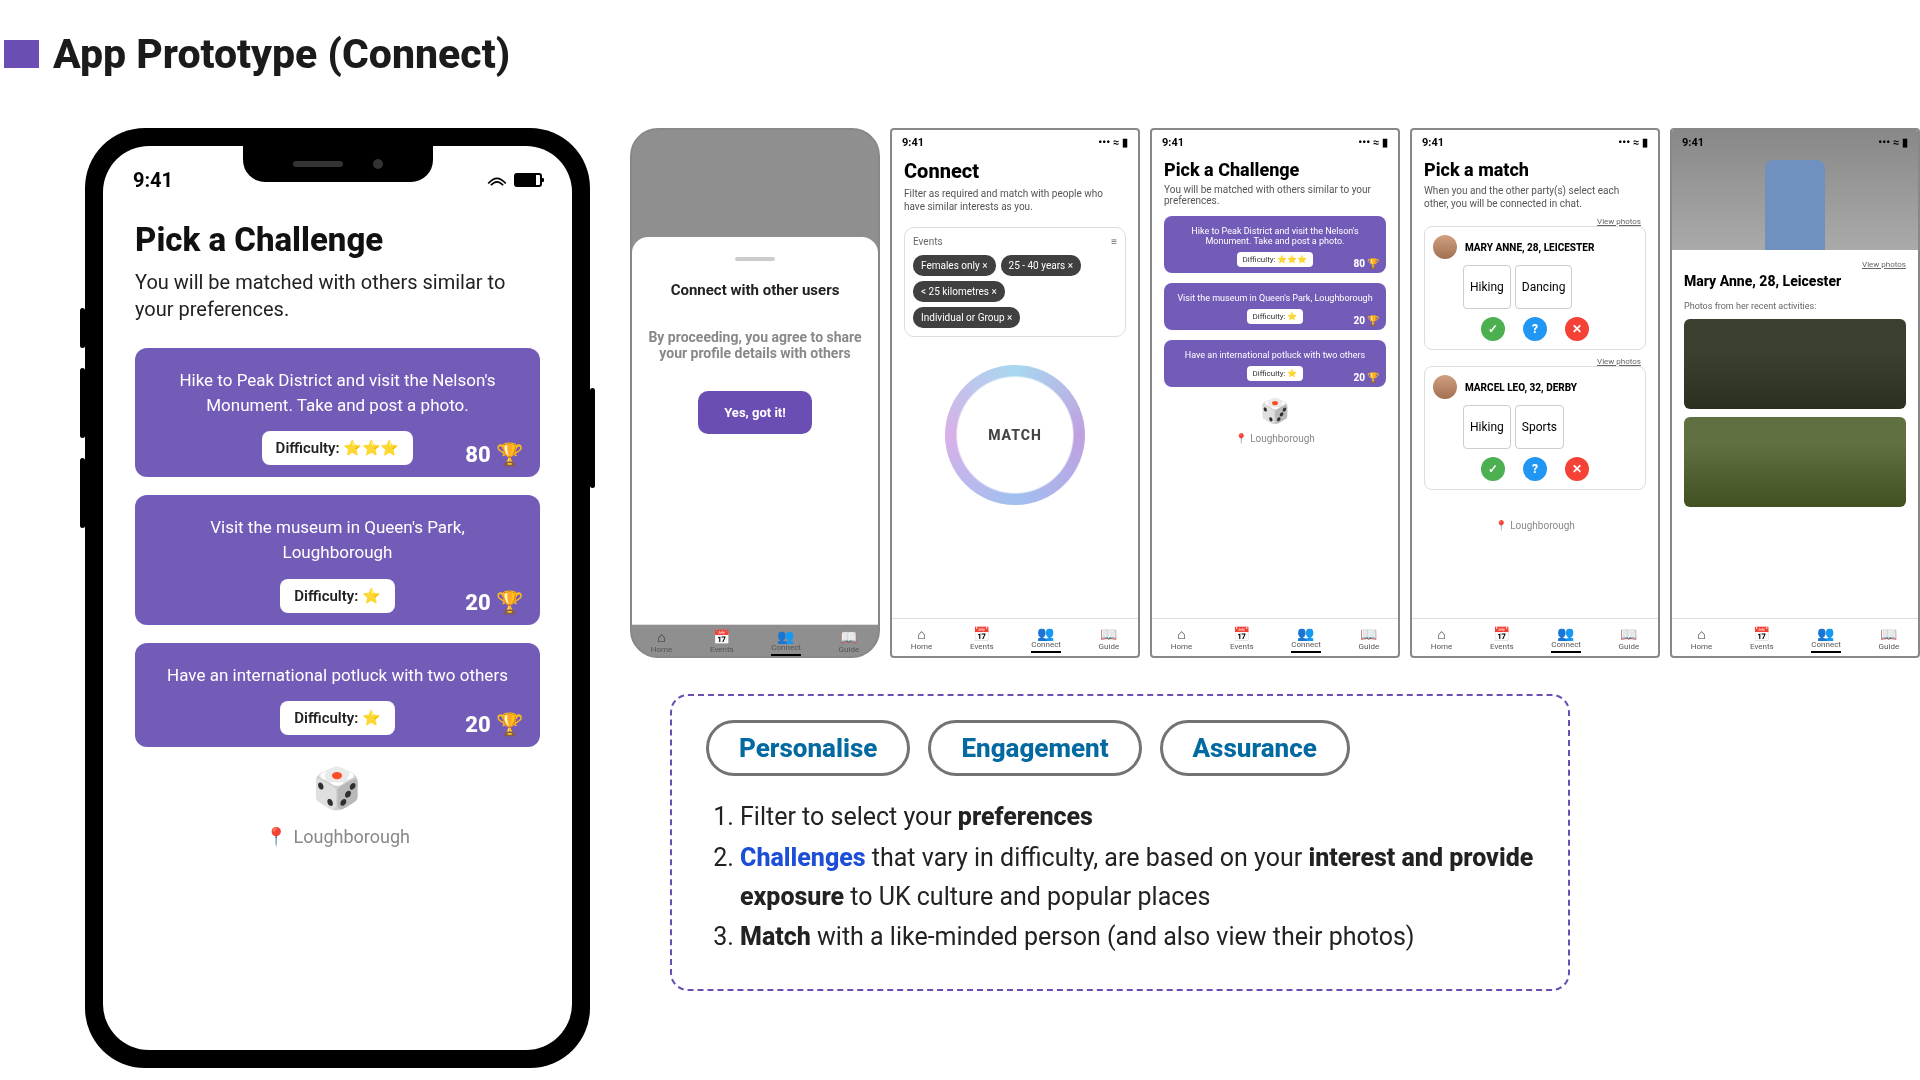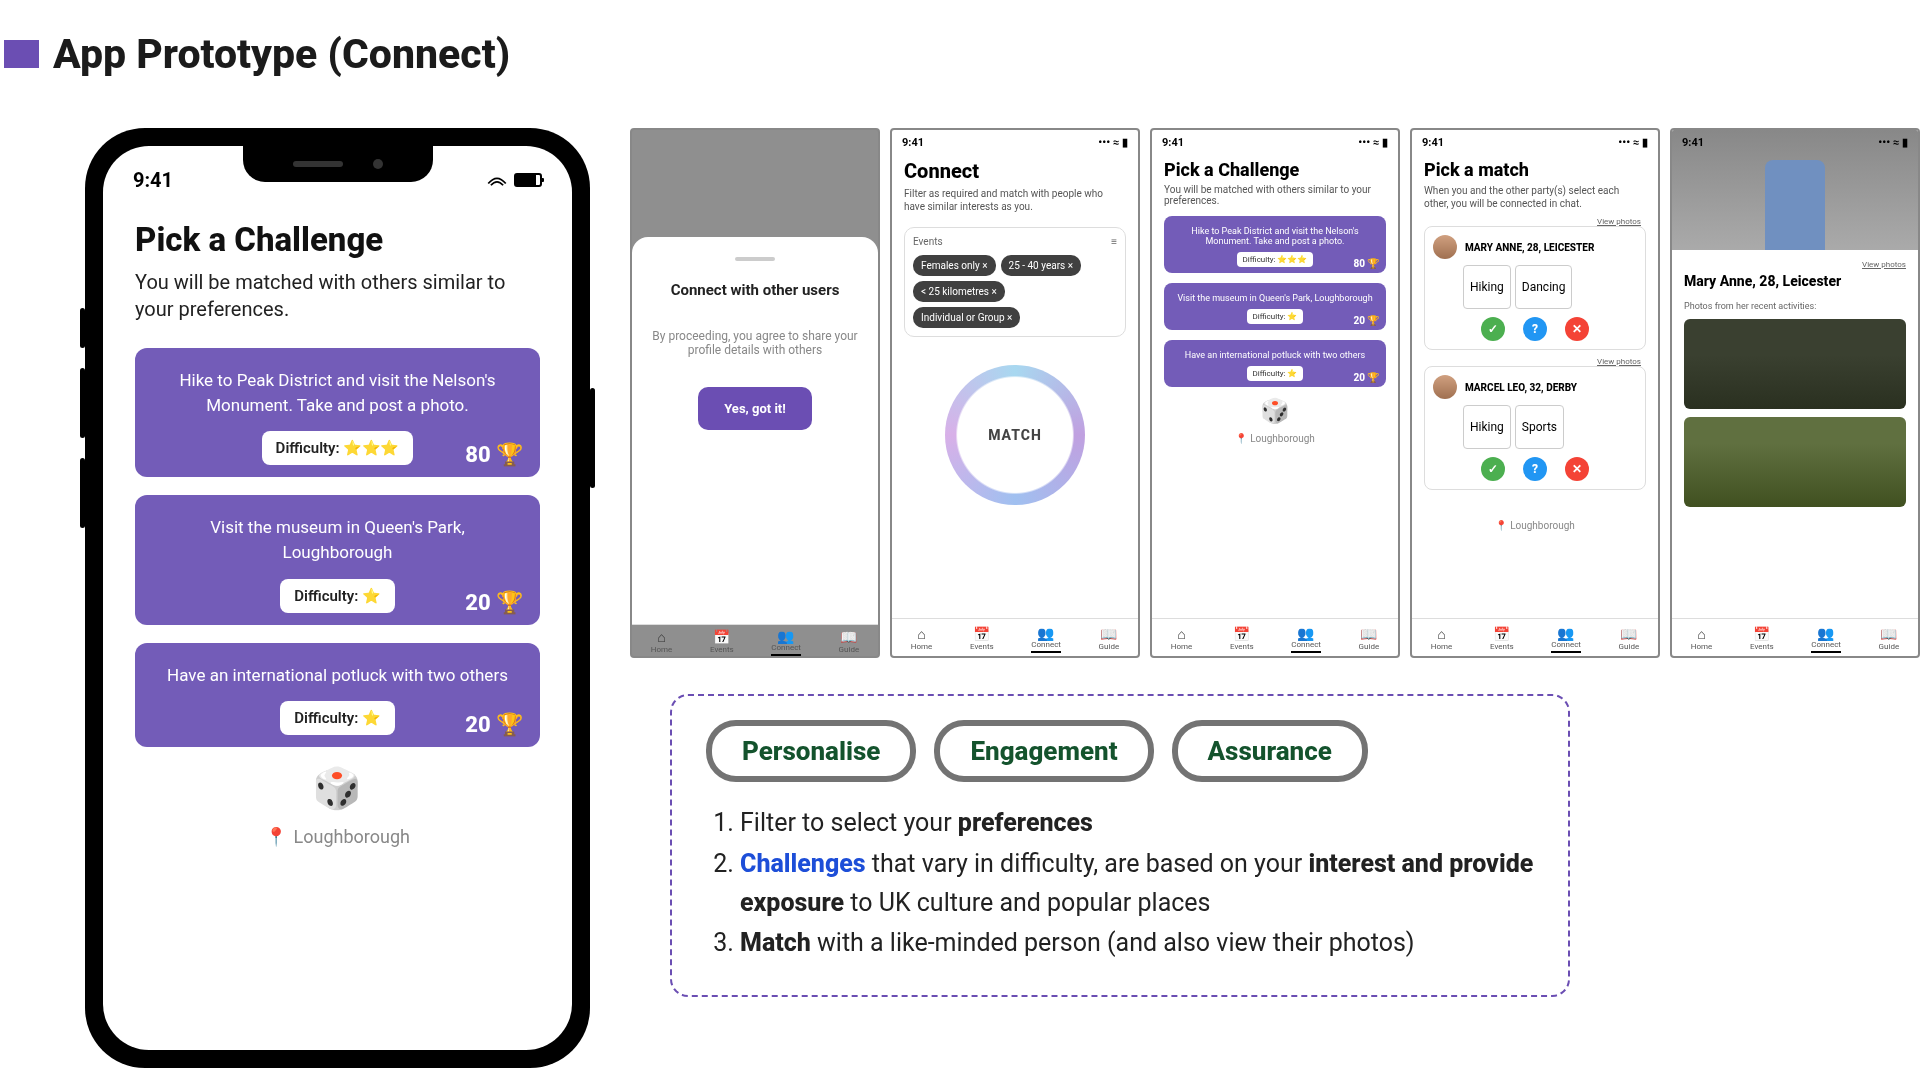--- a/index.html
+++ b/index.html
@@ -49,26 +49,26 @@
 .right { flex: 1; }
 .thumbs { display: flex; gap: 10px; margin-bottom: 36px; }
 .thumb { width: 250px; height: 530px; border: 2px solid #888; border-radius: 4px; background: #fff; overflow: hidden; display:flex; flex-direction:column; position:relative;}
 .thumb .mini-status{display:flex;justify-content:space-between;padding:6px 10px 2px;font-size:11px;font-weight:700;}
 .thumb .body{flex:1; padding: 8px 12px; overflow:hidden;}
 .thumb .tabbar{height:38px;border-top:1px solid #ddd;display:flex;justify-content:space-around;align-items:center;font-size:8px;color:#555;padding-top:4px;}
 .thumb .tabbar div{text-align:center;line-height:1.1;}
 .thumb .tabbar .ic{font-size:14px;display:block;color:#333;}
 
 
-.t1-bg{background:#8f8f8f;}
+.t1-bg{background:#8f8f8f;border-radius:28px;}
 .t1-top{height:150px;}
 .drawer{background:#fff;border-radius:16px 16px 0 0;padding:20px 16px;text-align:center;height:100%; margin-top:0;}
 .drawer .handle{width:40px;height:4px;background:#ccc;border-radius:2px;margin:0 auto 20px;}
 .drawer h4{font-size:15px;font-weight:700;color:#222;margin-bottom:30px;}
-.drawer p{font-size:12px;color:#888;margin-bottom:30px;}
+.drawer p{font-size:14px;color:#888;margin-bottom:30px;font-weight:bold;}
 .btn-purple{background:#6B4EB3;color:#fff;border:none;padding:14px 26px;border-radius:10px;font-size:13px;font-weight:700;display:inline-block;}
 
 
 .t2 h3{font-size:20px;font-weight:800;margin-bottom:4px;}
 .t2 .sub{font-size:10px;color:#555;line-height:1.3;margin-bottom:14px;}
 .filter-box{border:1px solid #ddd;border-radius:10px;padding:8px;}
 .filter-box .fh{display:flex;justify-content:space-between;font-size:10px;color:#666;margin-bottom:8px;}
 .chips{display:flex;flex-wrap:wrap;gap:5px;}
 .chip{background:#404040;color:#fff;font-size:10px;padding:5px 8px;border-radius:10px;}
 .match-ring{width:140px;height:140px;margin:28px auto 0;border-radius:50%;display:flex;align-items:center;justify-content:center;font-weight:800;font-size:14px;letter-spacing:1px;color:#444;background:radial-gradient(circle,#fff 58%,transparent 60%),conic-gradient(#a8d8f0,#c0a0e0,#a0c0f0,#d8b0e8,#a8d8f0);}
@@ -101,21 +101,21 @@
 .t5 .hero .person{width:60px;height:90px;background:#7090c0;border-radius:8px 8px 0 0;}
 .t5 .pname{font-weight:800;font-size:14px;margin-bottom:12px;}
 .t5 .plbl{font-size:9px;color:#666;margin-bottom:8px;}
 .t5 .photo{height:90px;background:#556;border-radius:6px;margin-bottom:8px;}
 .t5 .ph1{background:linear-gradient(#3a4030 40%,#2a3020);}
 .t5 .ph2{background:linear-gradient(#607040 30%,#405020);}
 
 
 .callout { border: 2px dashed #6B4EB3; border-radius: 18px; padding: 24px 34px 30px; margin-left: 40px; width: 900px; }
 .pills-row { display: flex; gap: 18px; margin-bottom: 22px; }
-.pill { border: 6px solid #737373; color: #14532d; font-weight: 800; font-size: 26px; padding: 10px 30px; border-radius: 30px; background:#fff;}
+.pill { border: 3px solid #737373; color: #0369a1; font-weight: 800; font-size: 26px; padding: 10px 30px; border-radius: 30px; background:#fff;}
 .callout ol { padding-left: 34px; font-size: 25px; line-height: 1.55; color: #222;}
 .callout ol li { margin-bottom: 2px; }
 .callout .bold { font-weight: 800; }
 .callout .purple { color: #1d4ed8; font-weight: 800; }
 </style>
 </head>
 <body>
 
 <div class="slide">
   <div class="title-row">

